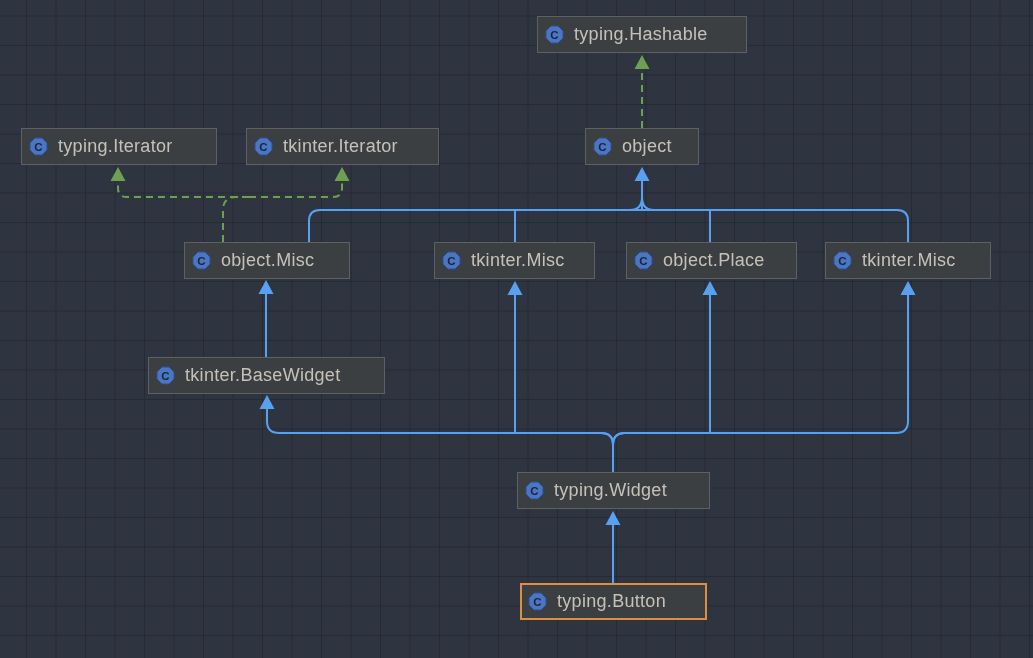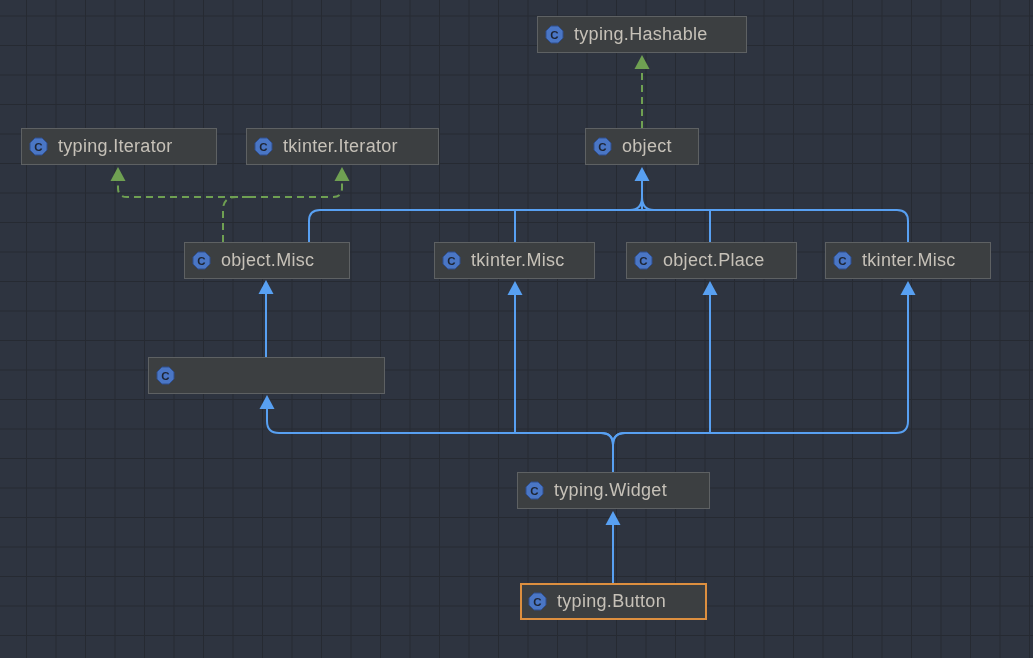--- a/index.html
+++ b/index.html
@@ -196,20 +196,21 @@
       </span>
       <span class="label">tkinter.Misc</span>
     </div>
     <div class="node" style="left: 148px; top: 357px; width: 237px; height: 37px;">
       <span class="icon">
         <svg width="19" height="19" viewBox="0 0 19 19" xmlns="http://www.w3.org/2000/svg">
           <polygon points="6,1 13,1 18,6 18,13 13,18 6,18 1,13 1,6" fill="#4a76c5" stroke="#2f4f8e" stroke-width="1"></polygon>
           <text x="9.5" y="13.6" text-anchor="middle" font-family="Liberation Sans, sans-serif" font-size="11.5" font-weight="bold" fill="#1d2433">C</text>
         </svg>
       </span>
+      <span class="label">tkinter.BaseWidget</span>
     </div>
     <div class="node" style="left: 517px; top: 472px; width: 193px; height: 37px;">
       <span class="icon">
         <svg width="19" height="19" viewBox="0 0 19 19" xmlns="http://www.w3.org/2000/svg">
           <polygon points="6,1 13,1 18,6 18,13 13,18 6,18 1,13 1,6" fill="#4a76c5" stroke="#2f4f8e" stroke-width="1"></polygon>
           <text x="9.5" y="13.6" text-anchor="middle" font-family="Liberation Sans, sans-serif" font-size="11.5" font-weight="bold" fill="#1d2433">C</text>
         </svg>
       </span>
       <span class="label">typing.Widget</span>
     </div>

